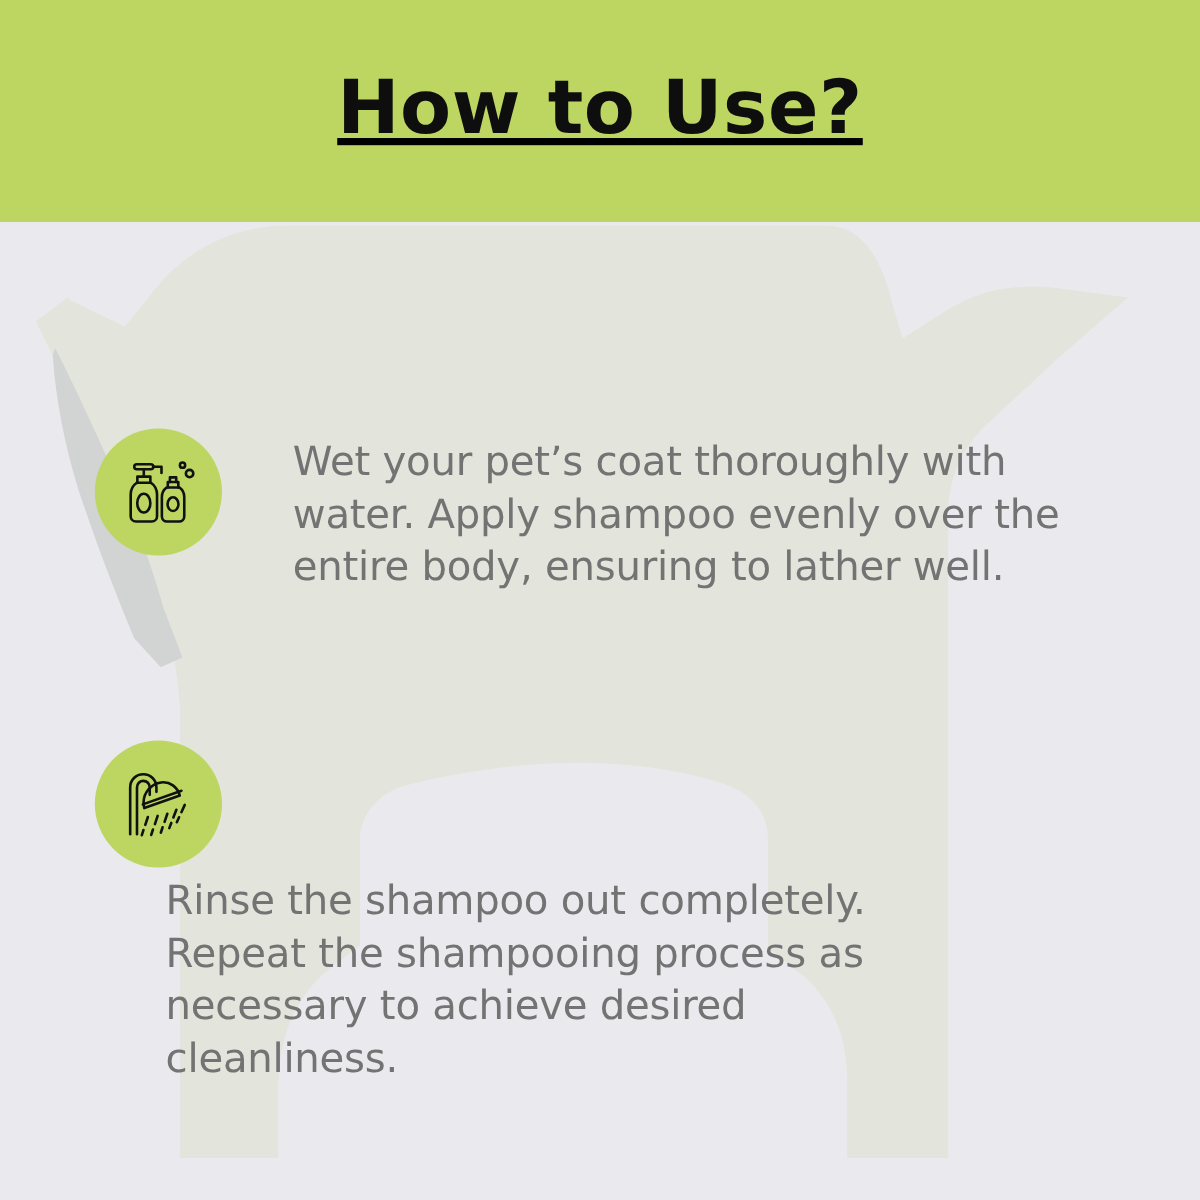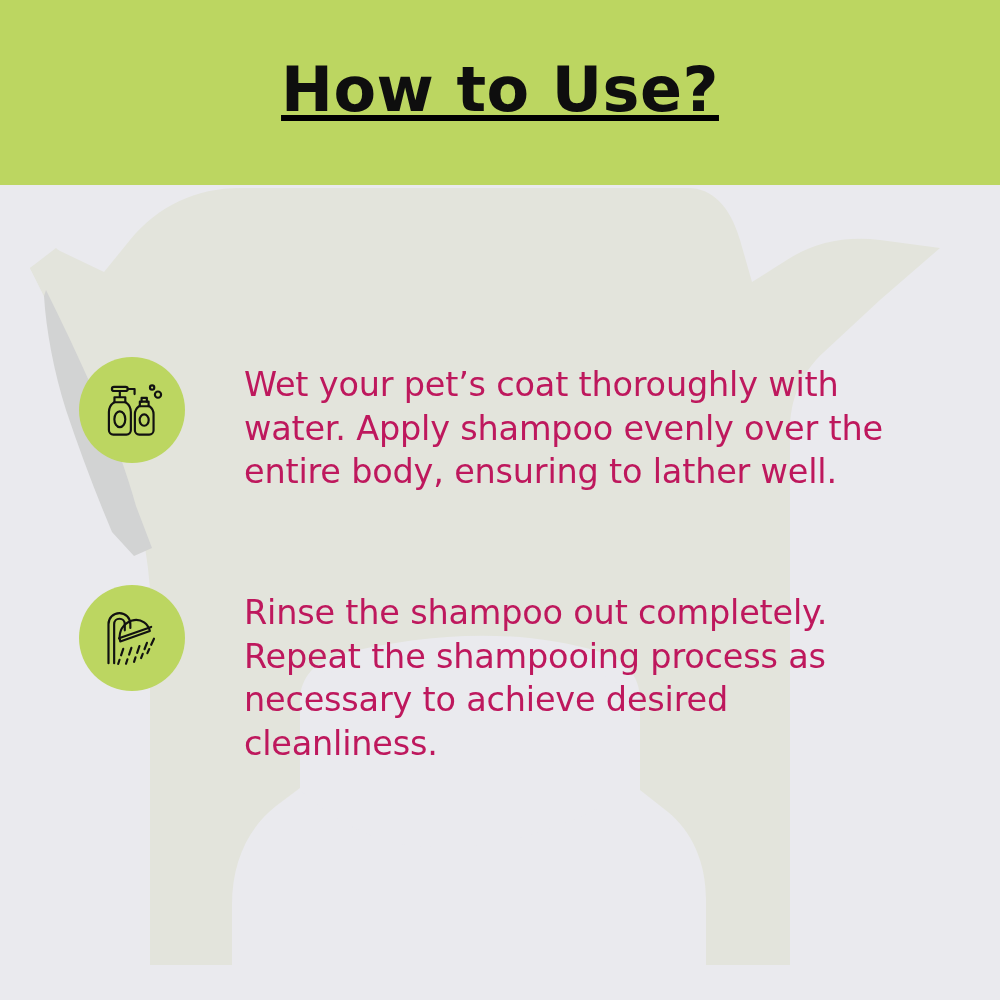--- a/index.html
+++ b/index.html
@@ -70,21 +70,21 @@
   }
 
   .step {
     position: absolute;
     display: flex;
     align-items: flex-start;
     left: 79px;
     width: 860px;
   }
   .step-1 { top: 172px; }
-  .step-2 { top: 400px; }
+  .step-2 { top: 432px; flex-direction: column; }
 
   .step-icon-badge {
     flex: 0 0 auto;
     width: 106px;
     height: 106px;
     border-radius: 50%;
     background: #bcd661;
     display: flex;
     align-items: center;
     justify-content: center;
@@ -93,21 +93,21 @@
   .step-icon-badge svg {
     display: block;
   }
 
   .step-text {
     flex: 1 1 auto;
     margin-left: 59px;
     margin-top: 6px;
     font-size: 33.5px;
     line-height: 43.5px;
-    color: #be185d;
+    color: #737373;
     font-weight: 400;
     font-family: "DejaVu Sans", sans-serif;
     letter-spacing: -0.2px;
     max-width: 665px;
   }
 </style>
 </head>
 <body>
 
 <div id="canvas">

